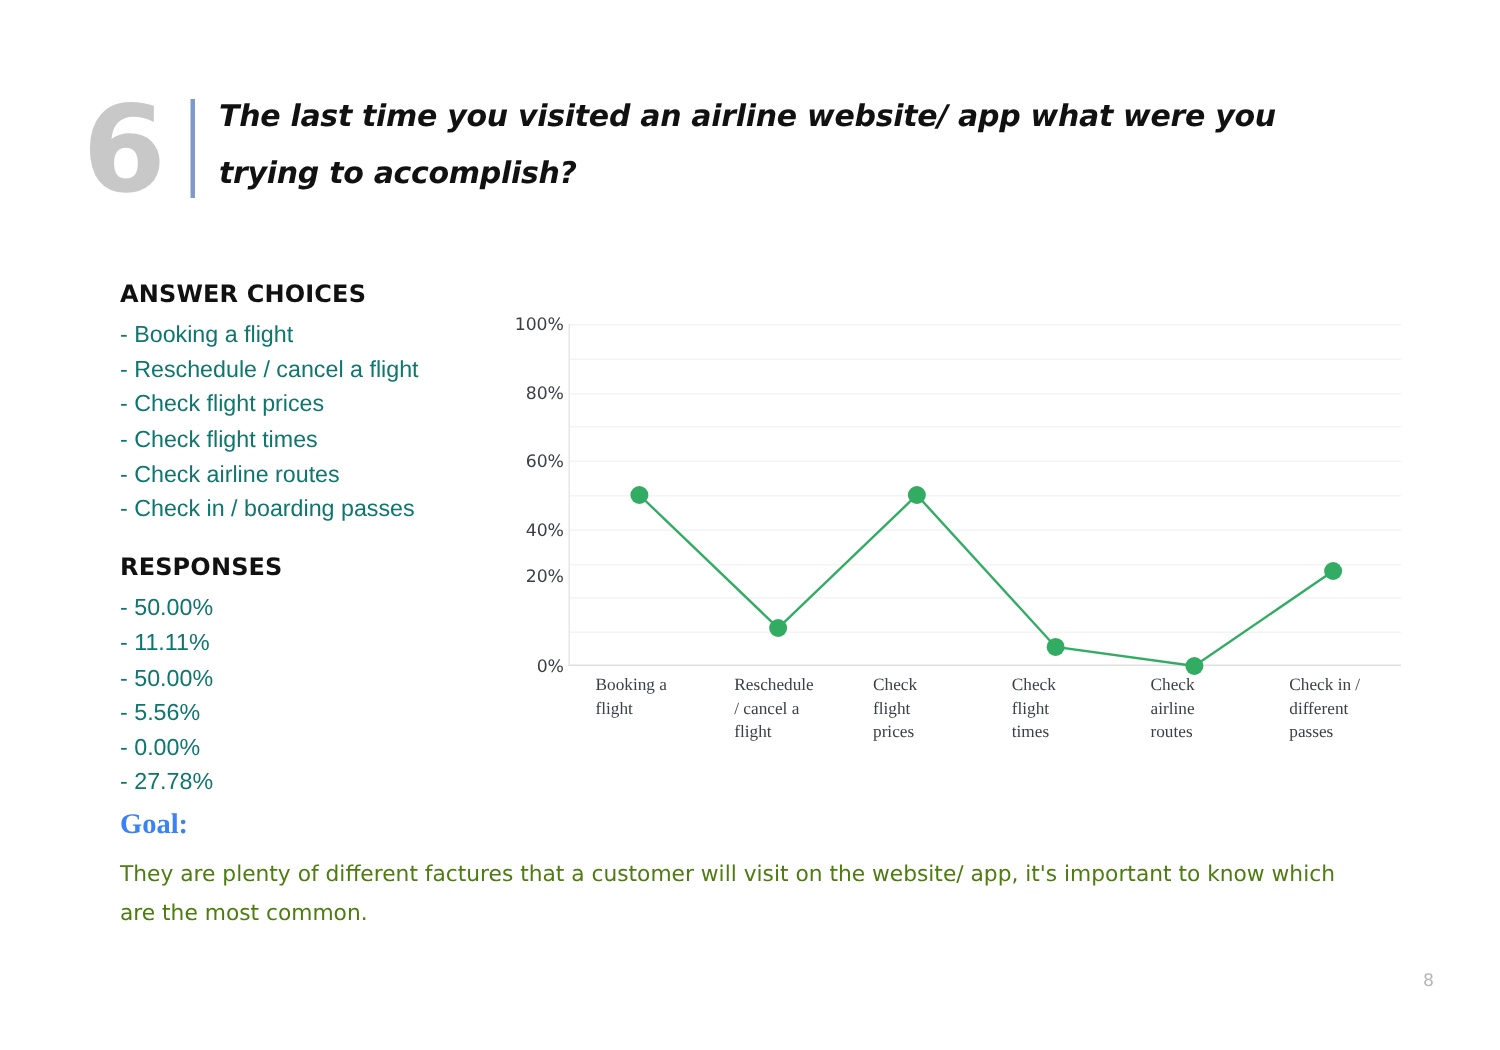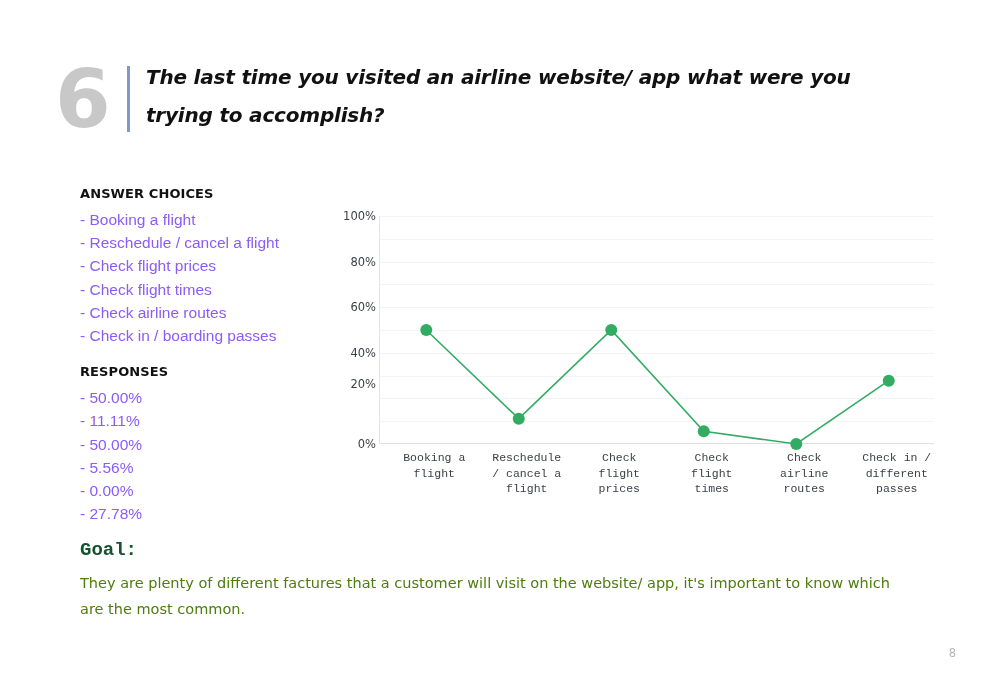--- a/index.html
+++ b/index.html
@@ -55,36 +55,36 @@
   }
 
   
   .left-col {
     position: absolute;
     left: 80px;
     top: 186px;
     width: 260px;
   }
   .section-heading {
-    font-size: 13px;
+    font-size: 16px;
     font-weight: 700;
     color: #111111;
     letter-spacing: 0.1px;
     margin: 0 0 7px 0;
     font-family: "DejaVu Sans", sans-serif;
   }
   .choice-list {
     list-style: none;
     margin: 0;
     padding: 0;
   }
   .choice-list li {
     font-size: 15.5px;
     line-height: 23.2px;
-    color: #8b5cf6;
+    color: #0f766e;
     white-space: nowrap;
   }
   .responses-heading {
     margin-top: 17px;
   }
 
   
   .chart-wrap {
     position: absolute;
     left: 336px;
@@ -137,39 +137,39 @@
     left: 43px;
     top: 234px;
     width: 555px;
     display: flex;
   }
   .x-label {
     flex: 1 1 0;
     font-size: 11.5px;
     line-height: 15.5px;
     color: #3b3f46;
-    text-align: center;
+    text-align: left;
     padding-left: 18px;
     box-sizing: border-box;
-    font-family: Liberation Mono, monospace;
+    font-family: Liberation Serif, serif;
   }
 
   
   .goal {
     position: absolute;
     left: 80px;
     top: 539px;
     width: 830px;
   }
   .goal-heading {
     font-size: 19px;
     font-weight: 700;
-    color: #14532d;
+    color: #3b82f6;
     margin: 0 0 9px 0;
-    font-family: Liberation Mono, monospace;
+    font-family: Liberation Serif, serif;
   }
   .goal-text {
     font-size: 14.5px;
     line-height: 26px;
     color: #4d7c0f;
     margin: 0;
     font-family: "DejaVu Sans", sans-serif;
   }
 
   .page-number {

